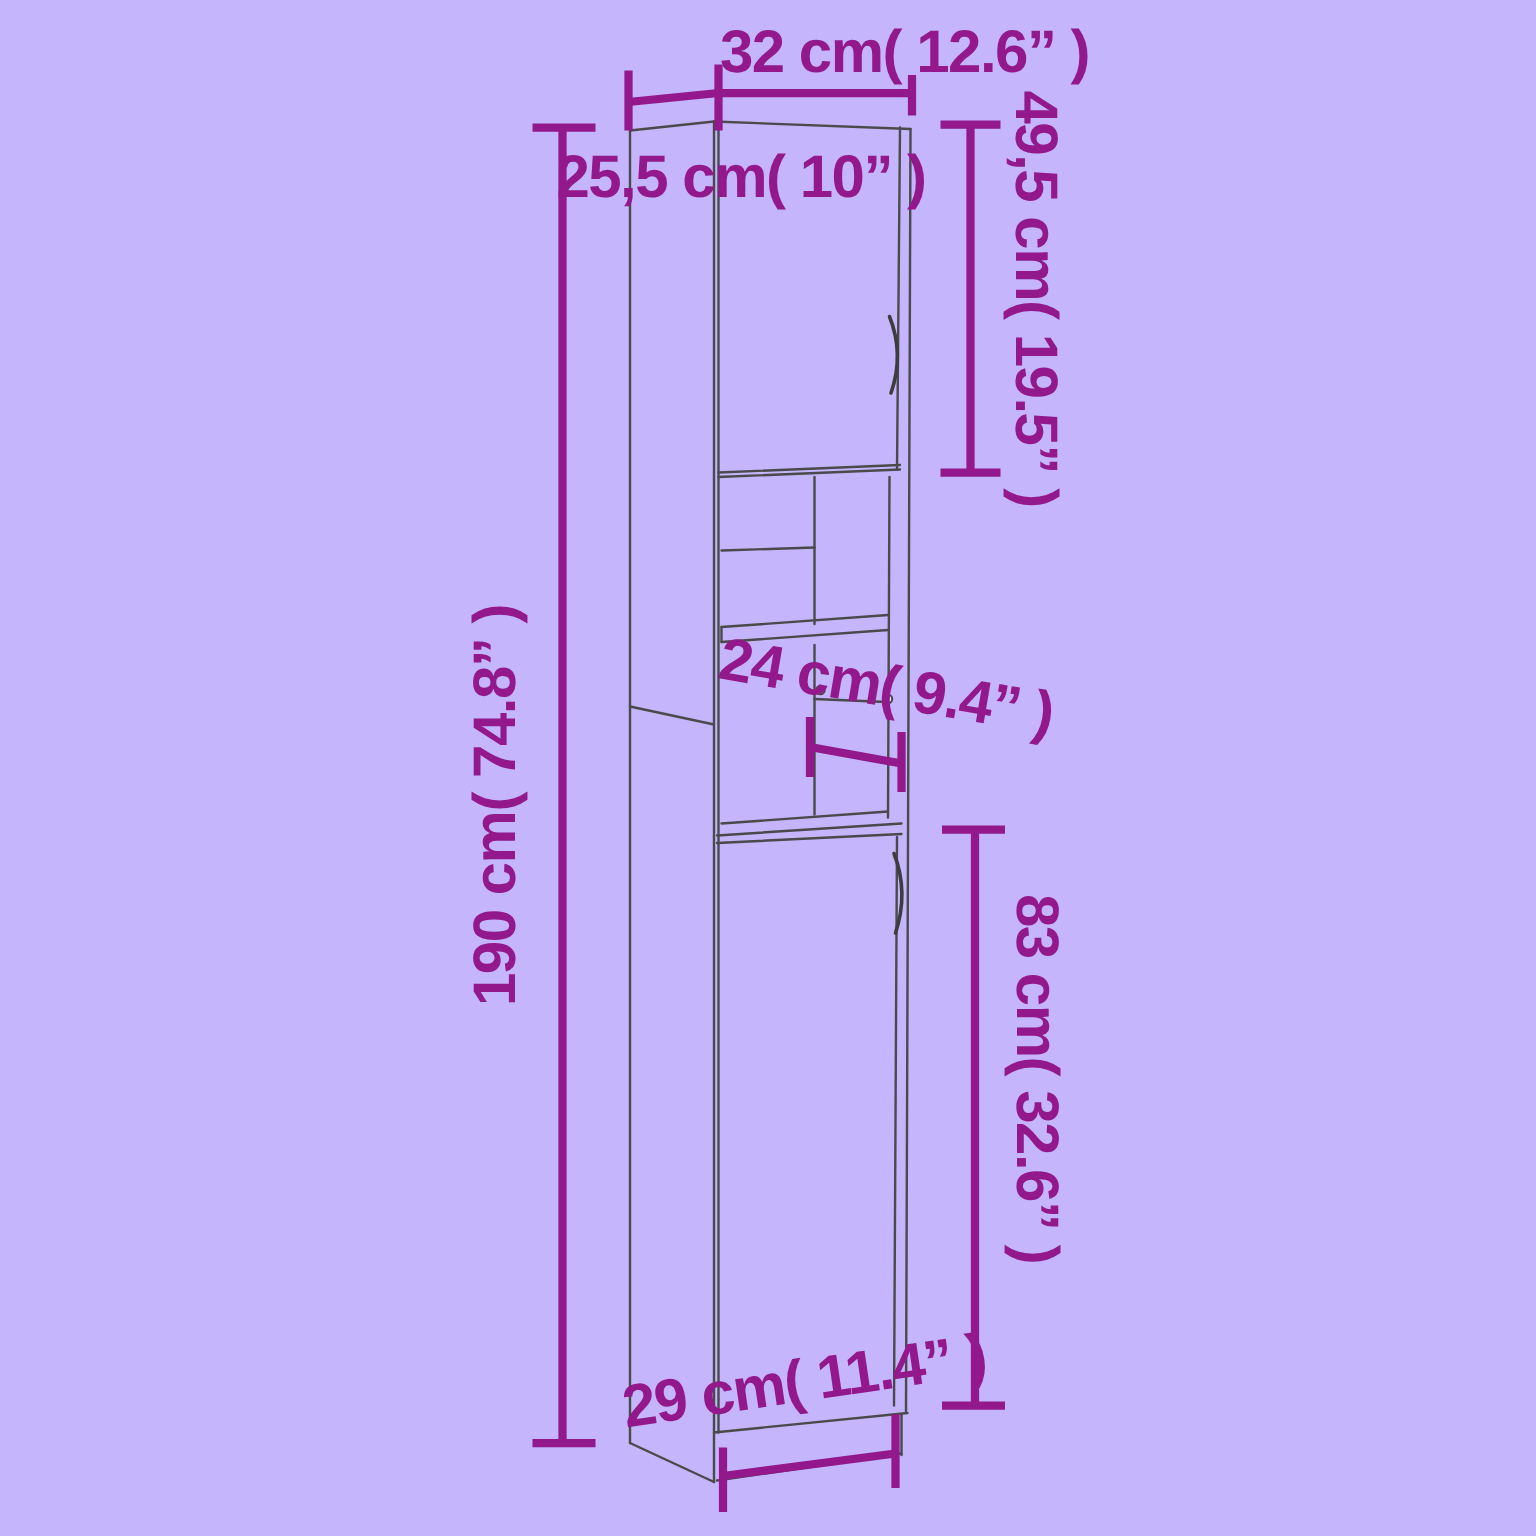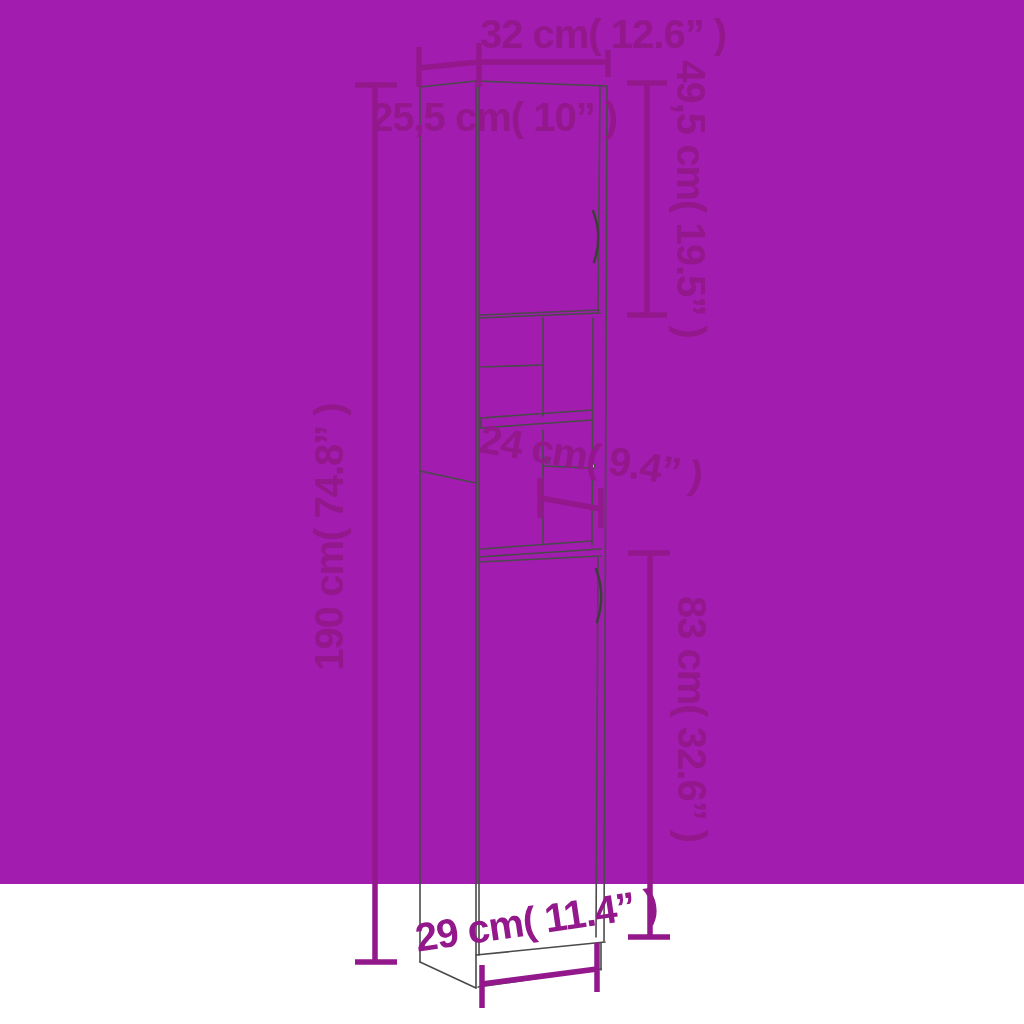--- a/index.html
+++ b/index.html
@@ -6,22 +6,22 @@
     margin: 0;
     padding: 0;
     background: #ffffff;
     width: 1024px;
     height: 1024px;
     overflow: hidden;
   }
   .stage {
     position: relative;
     width: 1024px;
-    height: 884px;
-    background: #a21caf;
+    height: 1024px;
+    background: #c4b5fd;
   }
   svg { display: block; }
   .cab-line {
     fill: none;
     stroke: #4a4a4a;
     stroke-width: 1.6;
     stroke-linecap: round;
     stroke-linejoin: round;
   }
   .cab-hole {

